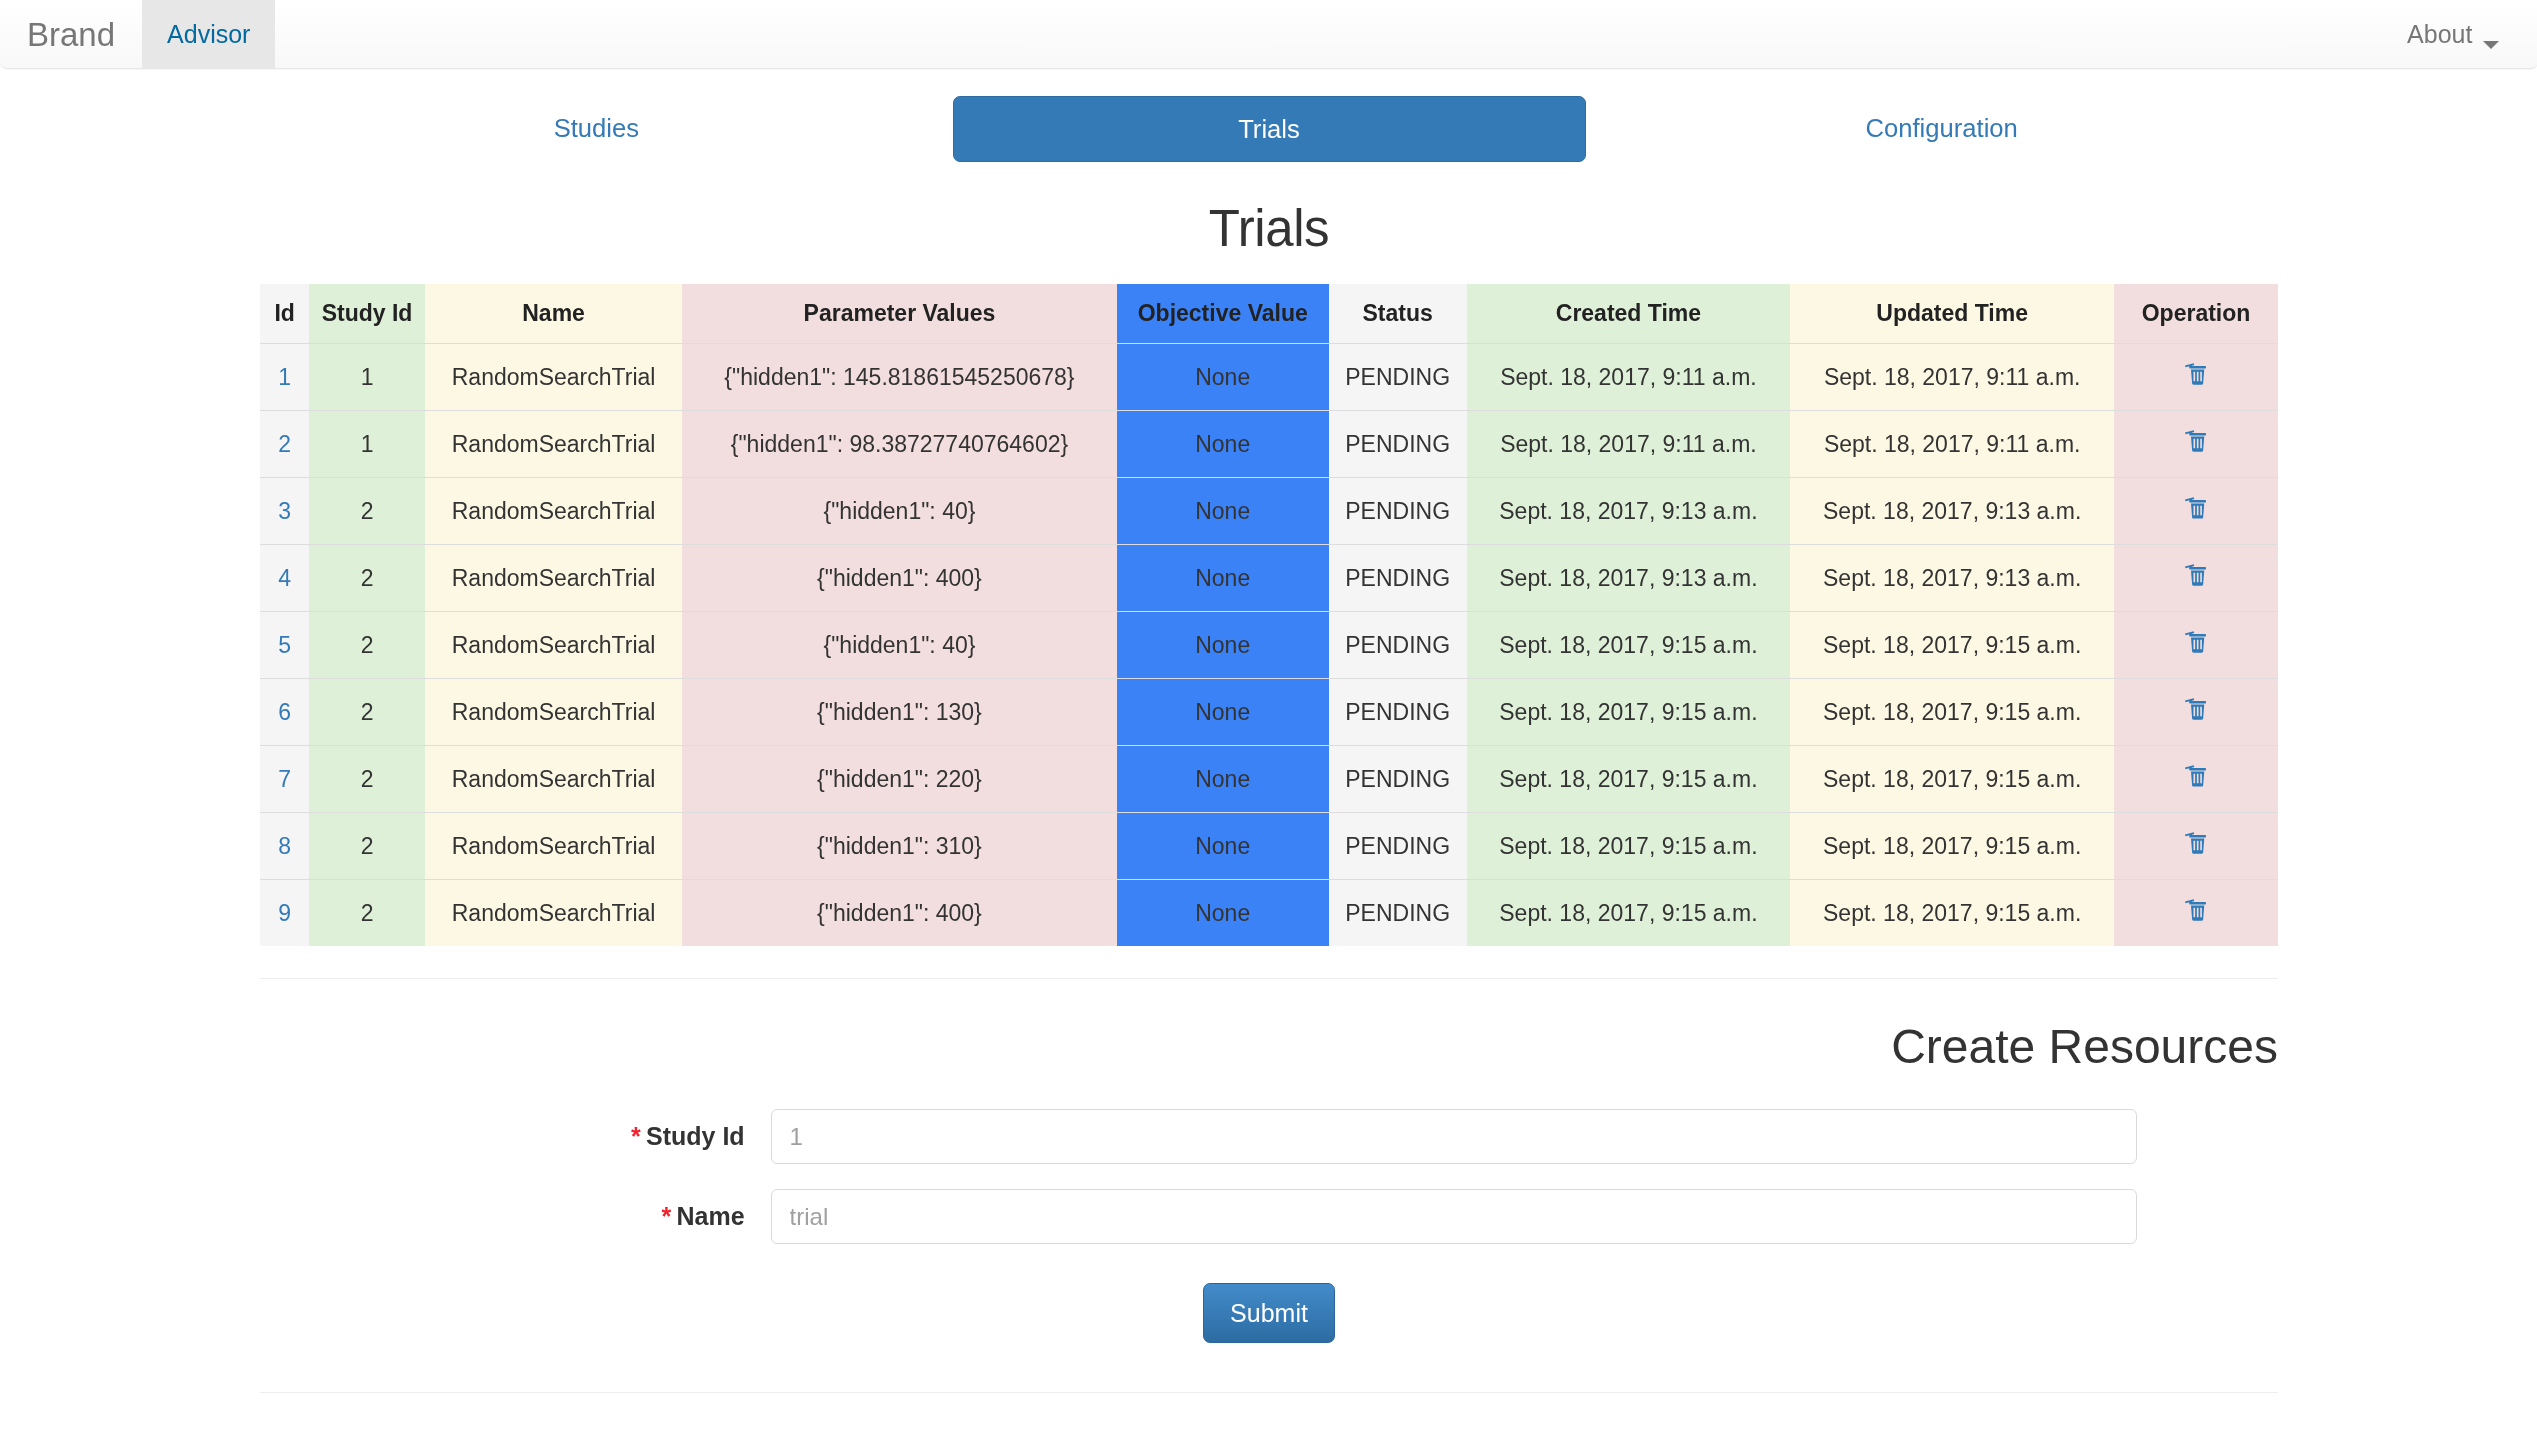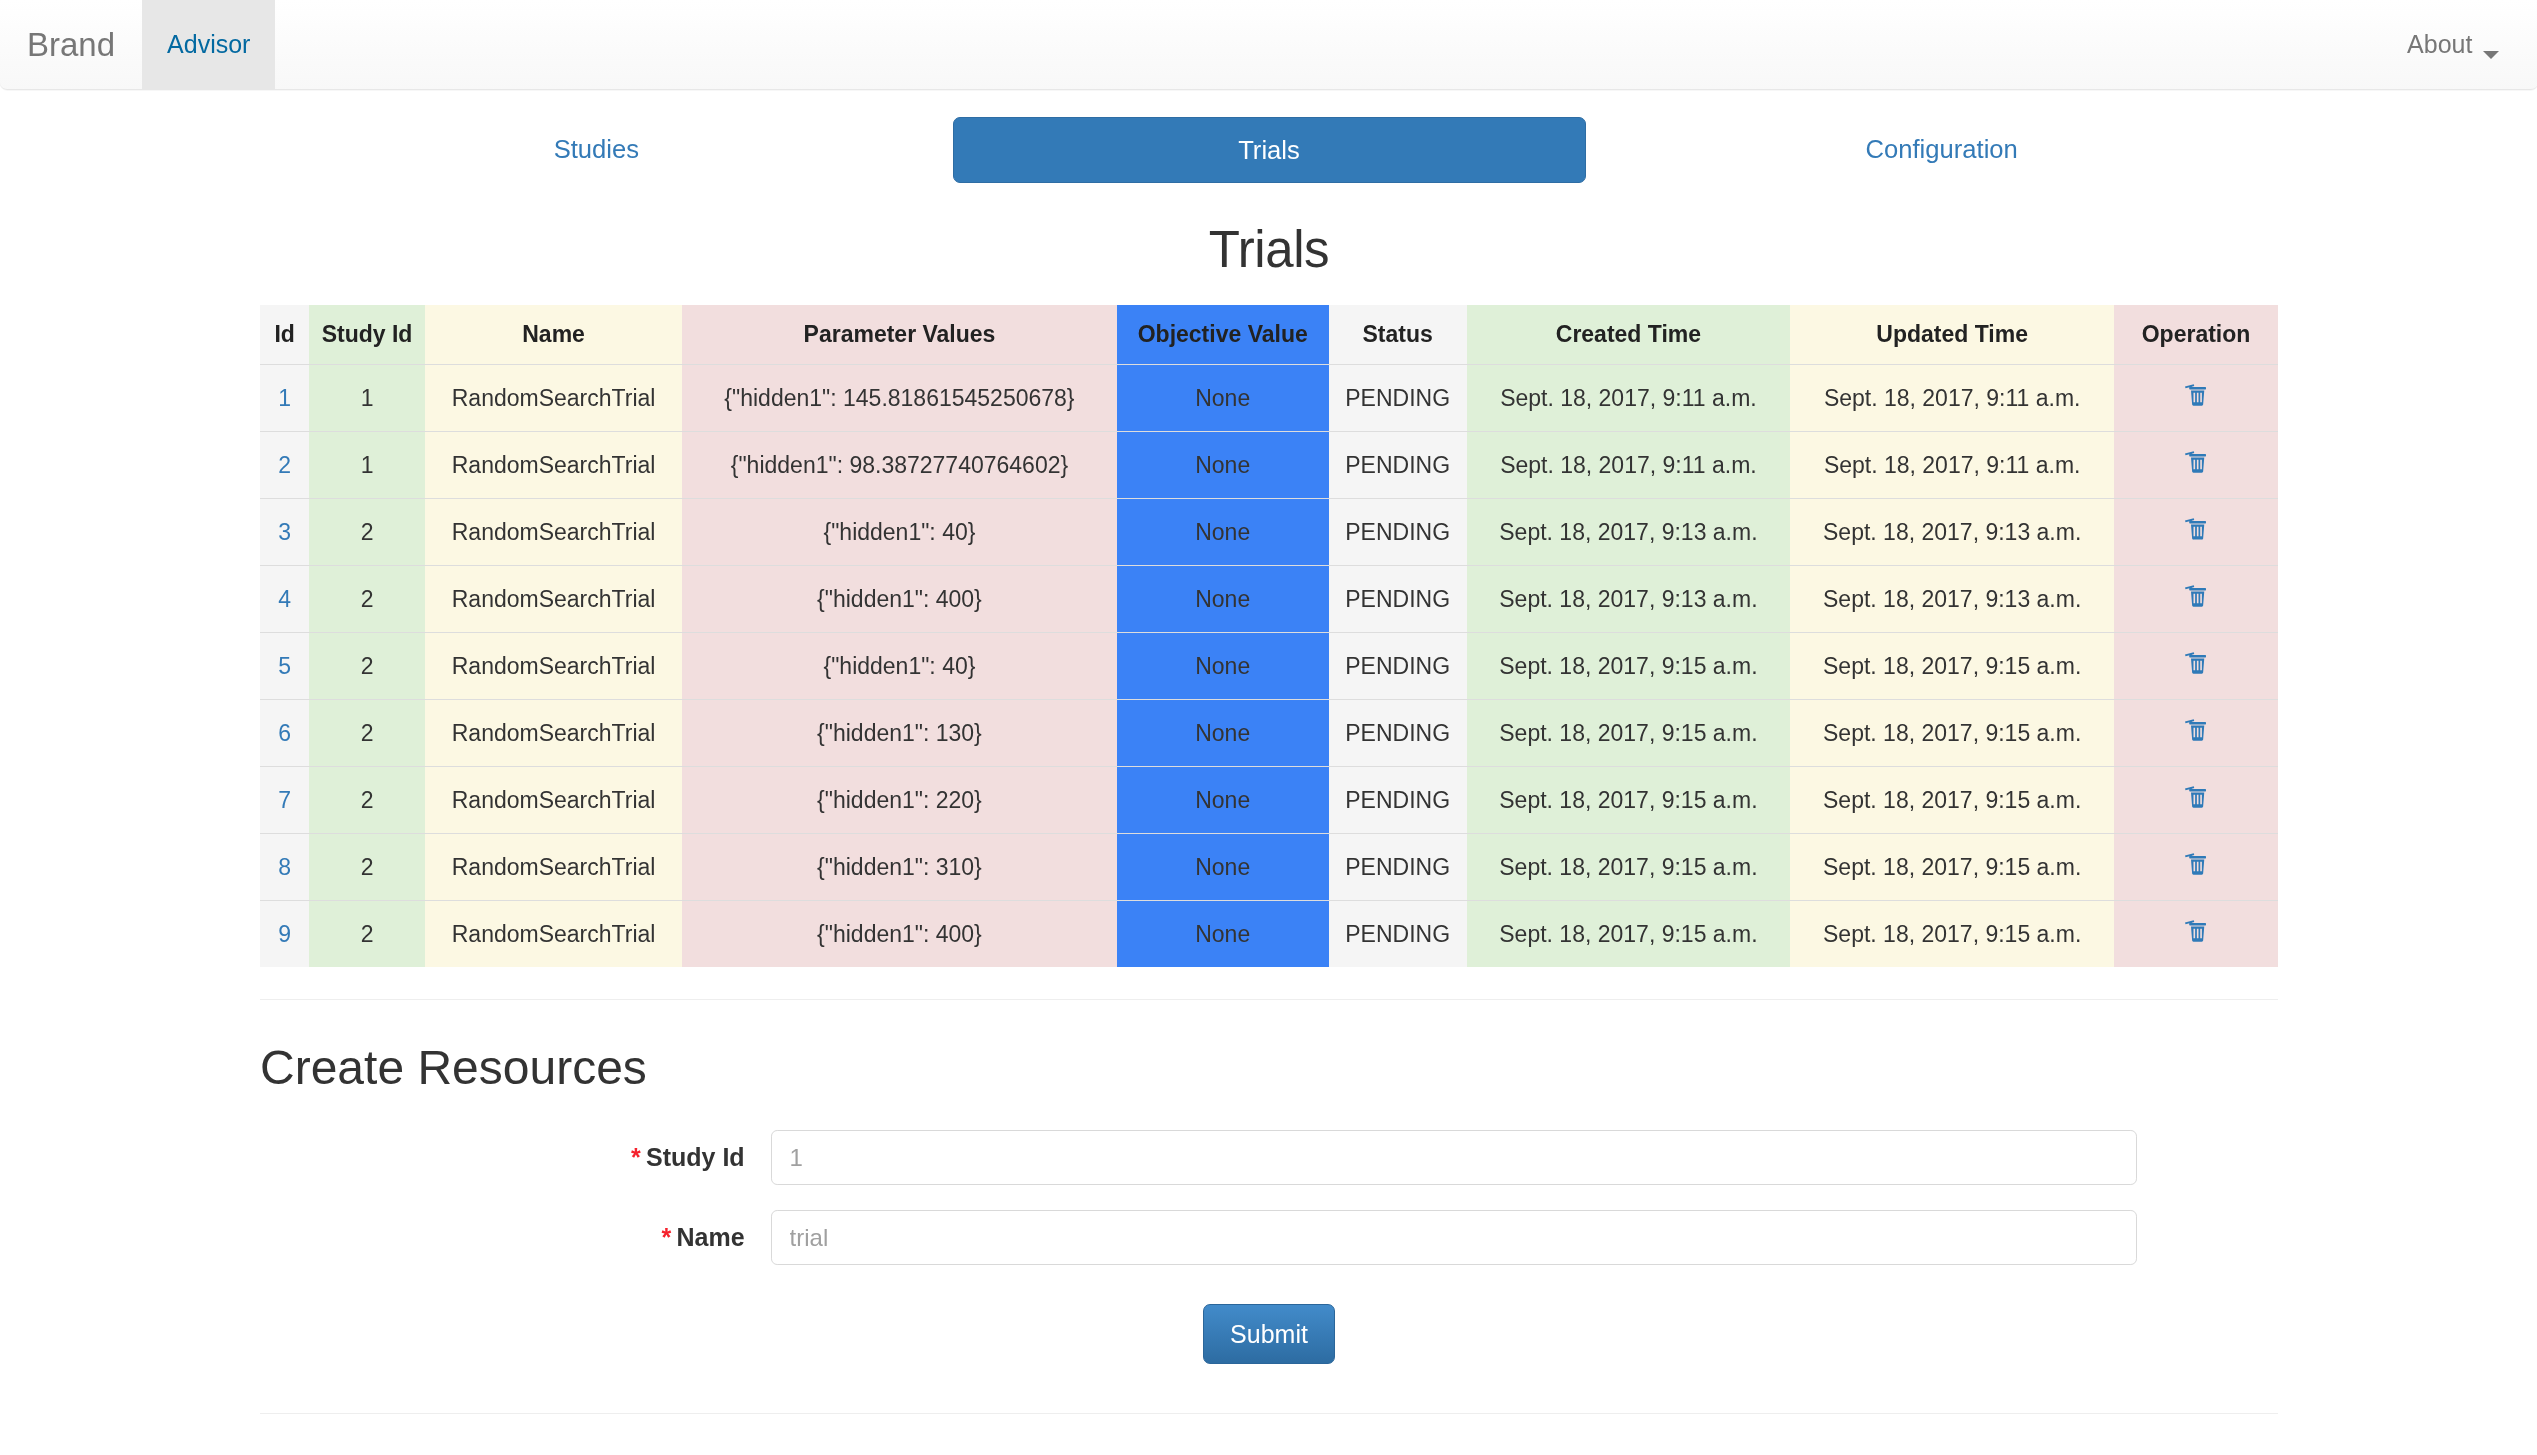--- a/index.html
+++ b/index.html
@@ -7,21 +7,21 @@
     margin: 0; padding: 0;
     width: 2538px; height: 1456px;
     background: #ffffff;
     font-family: "Liberation Sans", sans-serif;
     -webkit-font-smoothing: antialiased;
   }
 
   
   .navbar {
     position: relative;
-    height: 90px;
+    height: 69px;
     background: linear-gradient(to bottom, #ffffff 0%, #f8f8f8 100%);
     border: 0.9px solid #e7e7e7;
     border-top: none;
     border-left: none;
     border-right: none;
     border-radius: 0 0 7px 7px;
     display: flex;
     align-items: stretch;
     box-shadow: 0 0.9px 0 rgba(0,0,0,.03);
   }
@@ -162,21 +162,21 @@
 
   
   hr.sep {
     border: 0;
     border-top: 1.8px solid #eee;
     margin: 32px 0 0 0;
   }
 
   
   .form-title {
-    text-align: left;
+    text-align: right;
     font-size: 48px;
     font-weight: 500;
     color: #333;
     margin: 40px 0 35px 0;
   }
   .form-row {
     display: flex;
     align-items: center;
     margin-bottom: 25px;
   }

